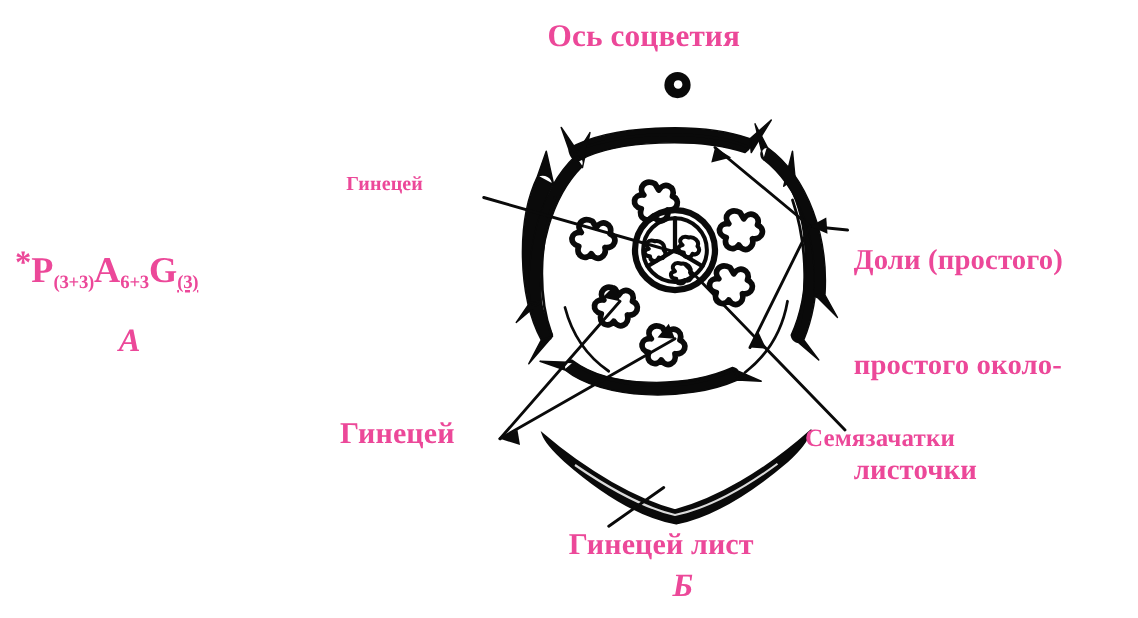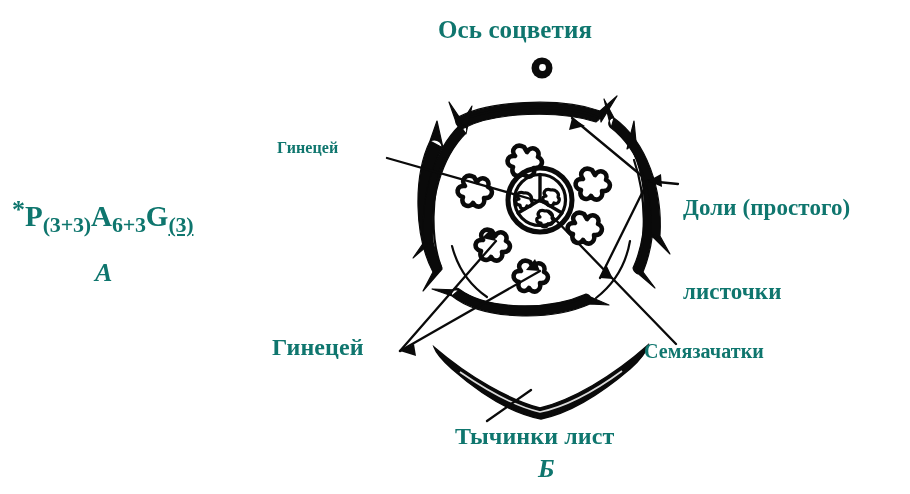--- a/index.html
+++ b/index.html
@@ -16,21 +16,21 @@
     position: relative;
     width: 910px;
     height: 494px;
     background: #ffffff;
     overflow: hidden;
   }
   .lbl {
     position: absolute;
     font-family: "Liberation Serif", "DejaVu Serif", serif;
     font-weight: bold;
-    color: #0f766e;
+    color: #ec4899;
     white-space: pre;
     line-height: 1.08;
     letter-spacing: 0.1px;
   }
   #title-axis {
     left: 438px;
     top: 16px;
     font-size: 25px;
   }
   #lbl-gynoecium {
@@ -59,21 +59,21 @@
     top: 424px;
     font-size: 24px;
   }
   #formula {
     left: 12px;
     top: 196px;
     font-size: 29px;
     letter-spacing: 0px;
   }
   #formula .sub {
-    font-size: 22px;
+    font-size: 15px;
     vertical-align: -0.30em;
     letter-spacing: -0.2px;
   }
   #formula .star {
     font-size: 26px;
     vertical-align: 0.30em;
   }
   #formula .uline {
     text-decoration: underline;
     text-decoration-thickness: 2px;
@@ -268,28 +268,29 @@
     </g>
 
   </svg>
 
   <div class="lbl" id="title-axis">Ось соцветия</div>
 
   <div class="lbl" id="lbl-gynoecium">Гинецей</div>
 
   <div class="lbl" id="lbl-tepals">
     <div>Доли (простого)</div>
+    <div>простого около-</div>
     <div>листочки</div>
   </div>
 
   <div class="lbl" id="lbl-stamens">Гинецей</div>
 
   <div class="lbl" id="lbl-ovules">Семязачатки</div>
 
-  <div class="lbl" id="lbl-bract">Тычинки лист</div>
+  <div class="lbl" id="lbl-bract">Гинецей лист</div>
 
   <div class="lbl" id="formula"><span class="star">*</span><span>P</span><span class="sub">(3+3)</span><span>A</span><span class="sub">6+3</span><span>G</span><span class="sub uline">(3)</span></div>
 
   <div class="lbl" id="panel-a-letter">А</div>
 
   <div class="lbl" id="panel-b-letter">Б</div>
 
 </div>
 
 </body></html>

